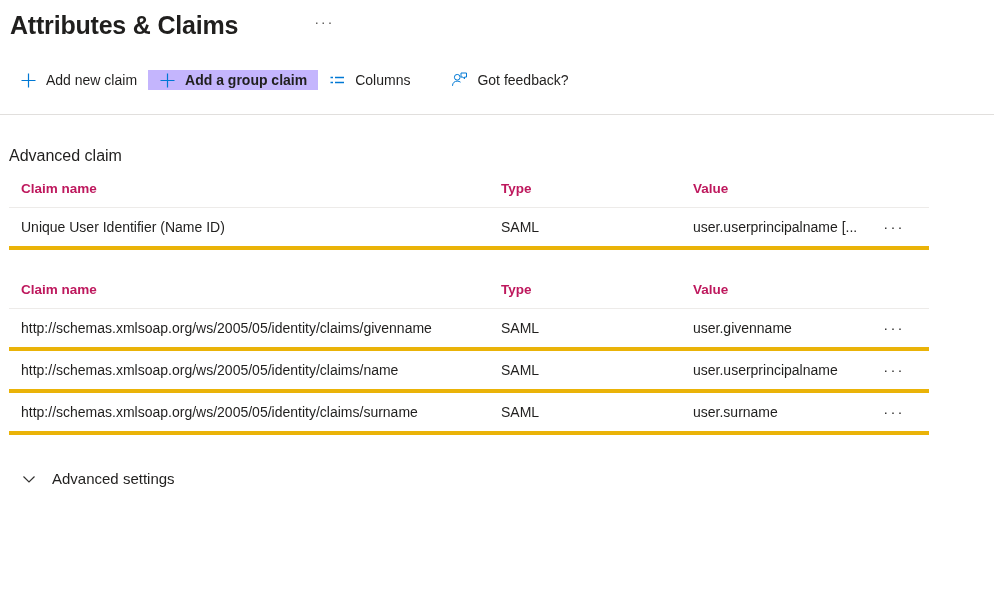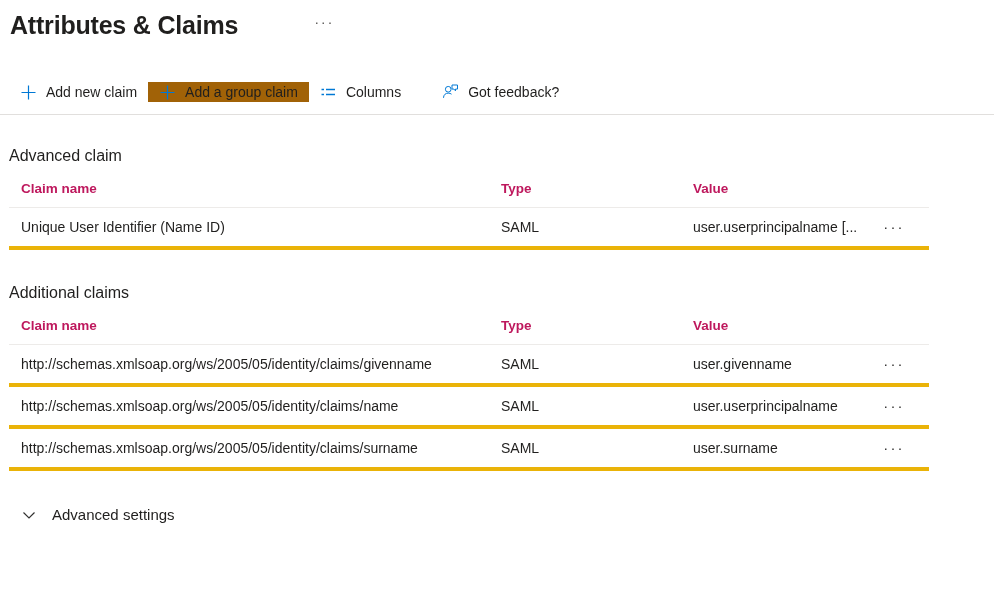--- a/index.html
+++ b/index.html
@@ -39,42 +39,43 @@
     line-height: 14px;
     padding: 4px 4px 10px 4px;
     cursor: pointer;
     user-select: none;
   }
 
   
   .command-bar {
     position: relative;
     display: flex;
-    align-items: center;
+    align-items: flex-start;
     height: 45px;
     margin-top: 28px;
     border-bottom: 1px solid #e1dfdd;
     padding-left: 9px;
     box-sizing: border-box;
   }
   .cmd-btn {
     display: flex;
     align-items: center;
     gap: 9px;
     padding: 0 11px;
     background: transparent;
     border: none;
     cursor: pointer;
     font-family: "Liberation Sans", sans-serif;
     font-size: 14px;
     color: #201f1e;
     white-space: nowrap;
   }
   .cmd-btn.is-hovered {
-    background: #a16207;
+    background: #c4b5fd;
+    font-weight: bold;
   }
   .cmd-label {
     line-height: 20px;
   }
   .cmd-icon {
     display: inline-flex;
     align-items: center;
     justify-content: center;
     width: 17px;
     height: 17px;
@@ -252,21 +253,20 @@
           </td>
         <td class="col-menu">
             <span class="row-menu">···</span>
           </td>
       </tr>
     </tbody>
   </table>
 </div>
 
 <div class="section sec-additional">
-  <div class="section-title">Additional claims</div>
 
   <table class="claims">
     <thead>
       <tr>
         <th class="col-name">Claim name</th>
         <th class="col-type">Type</th>
         <th class="col-value">Value</th>
         <th class="col-menu"></th>
       </tr>
     </thead>

